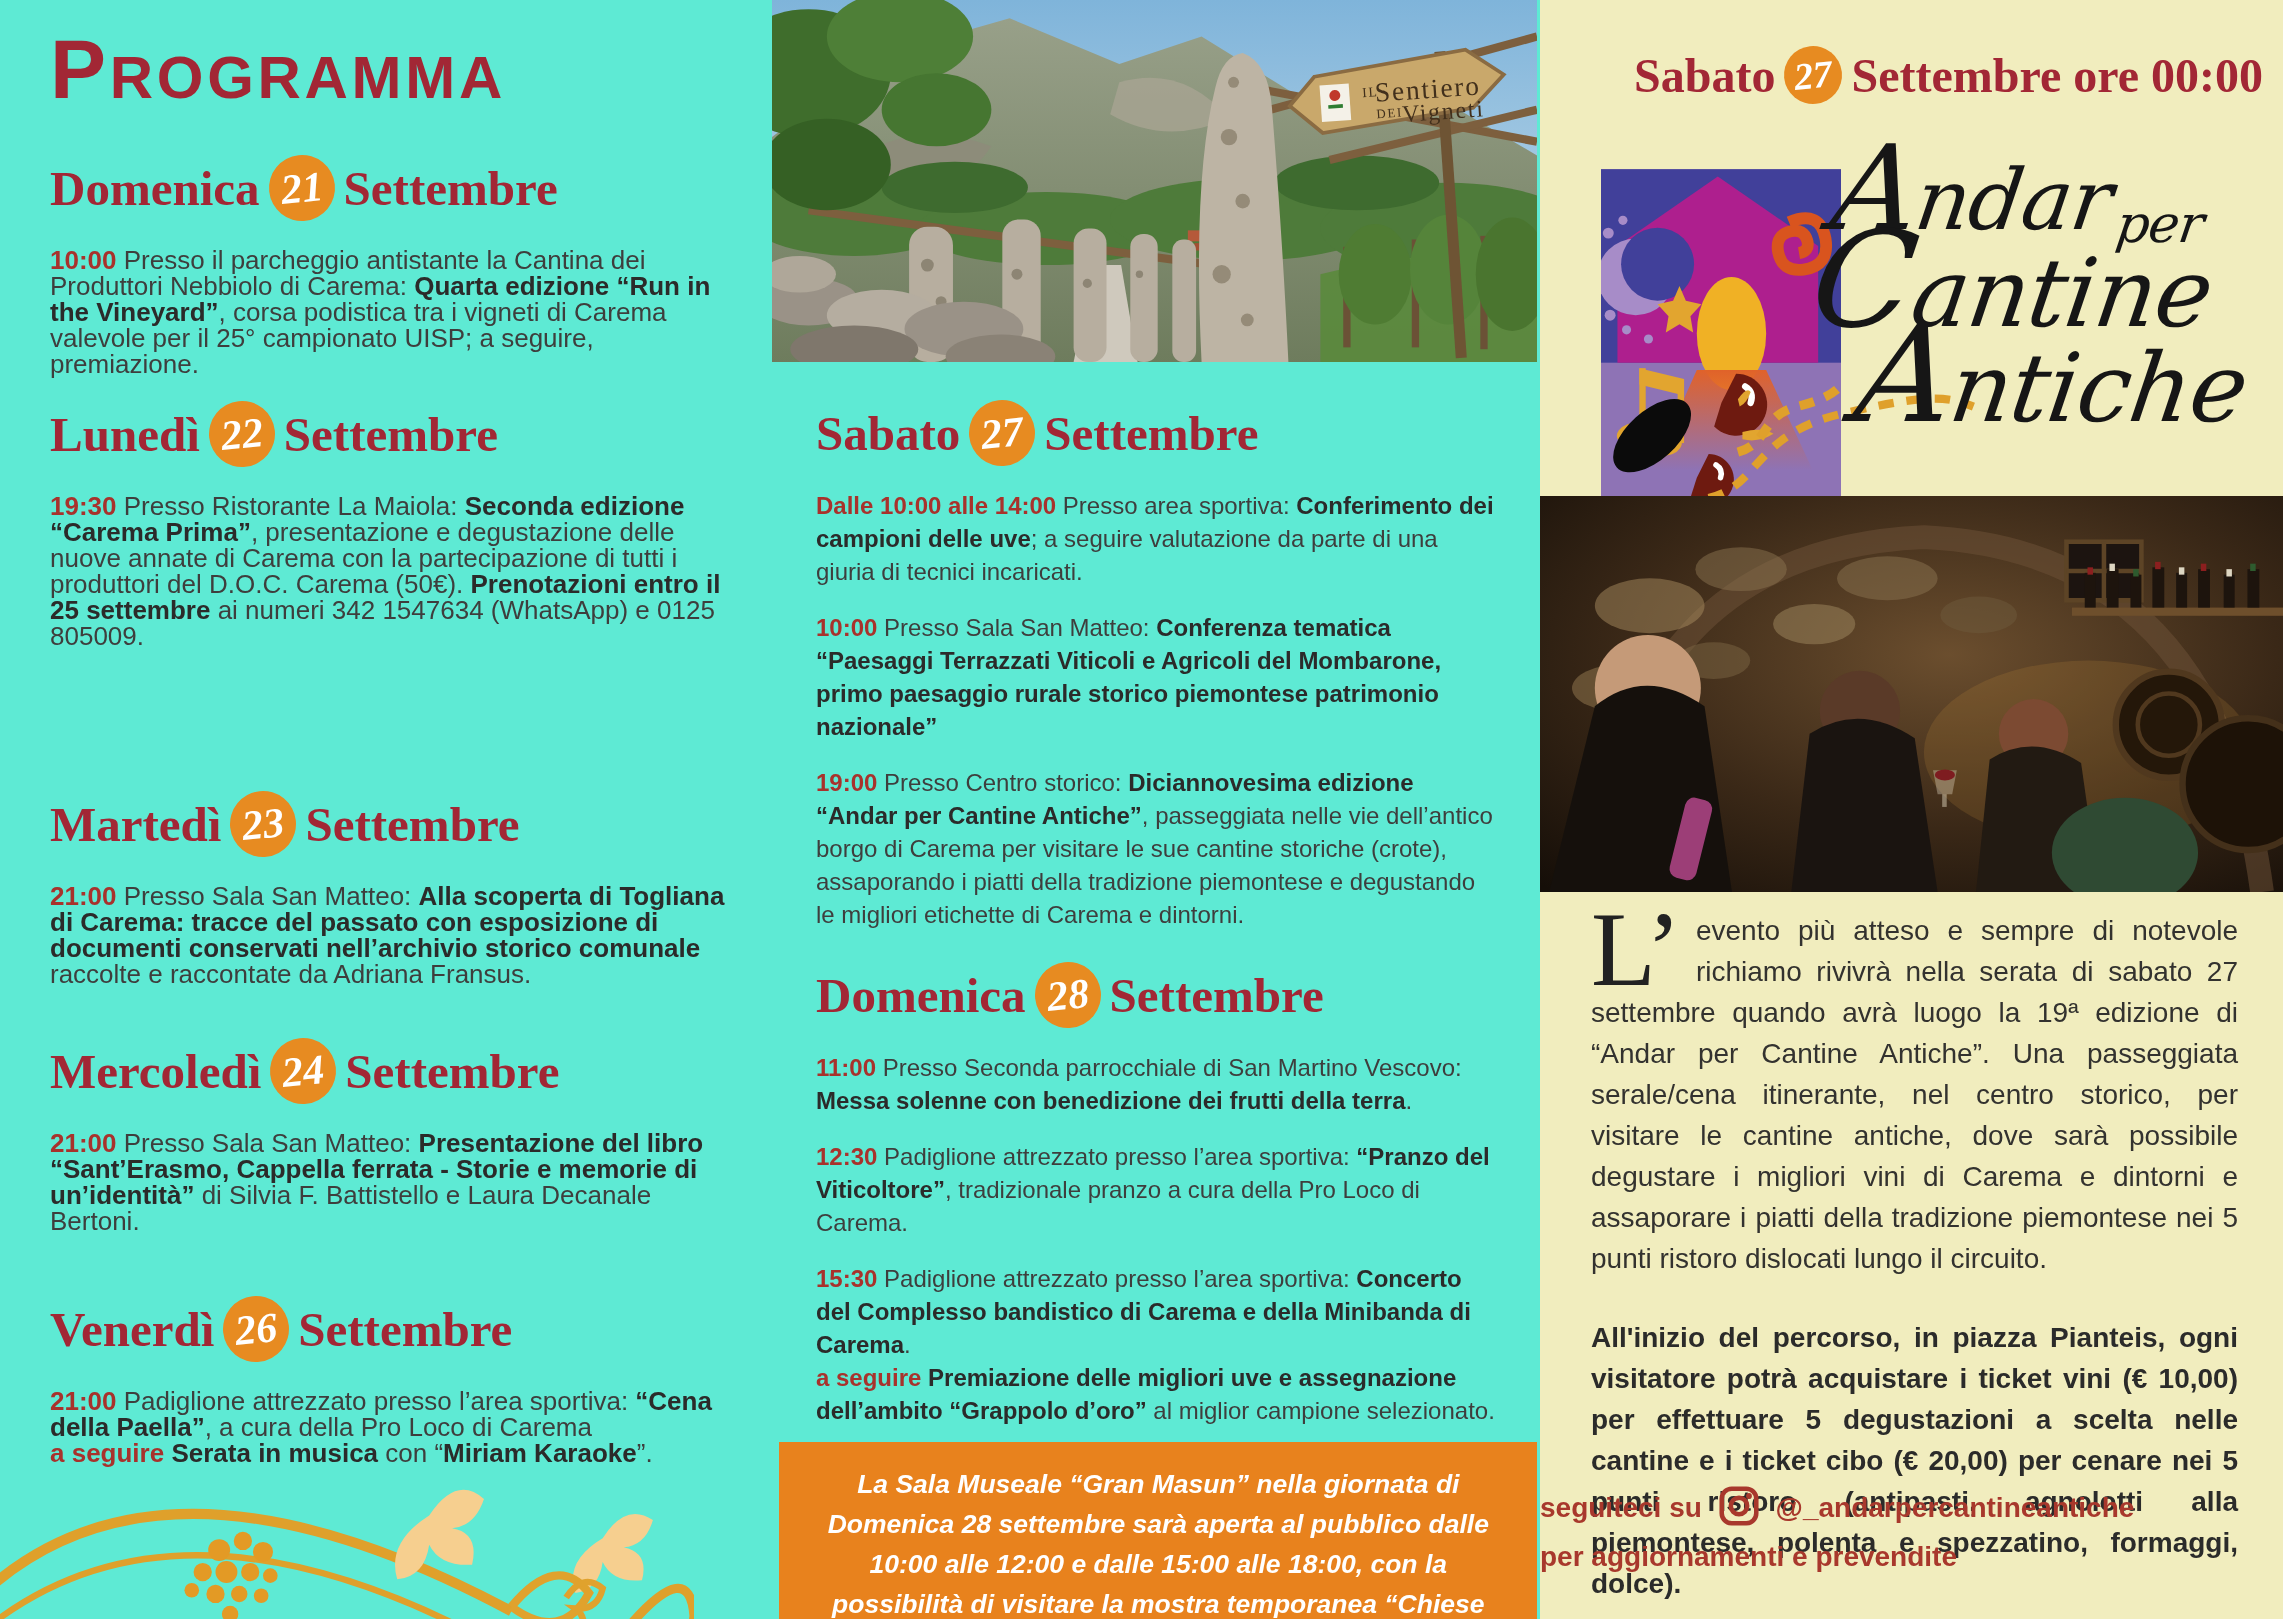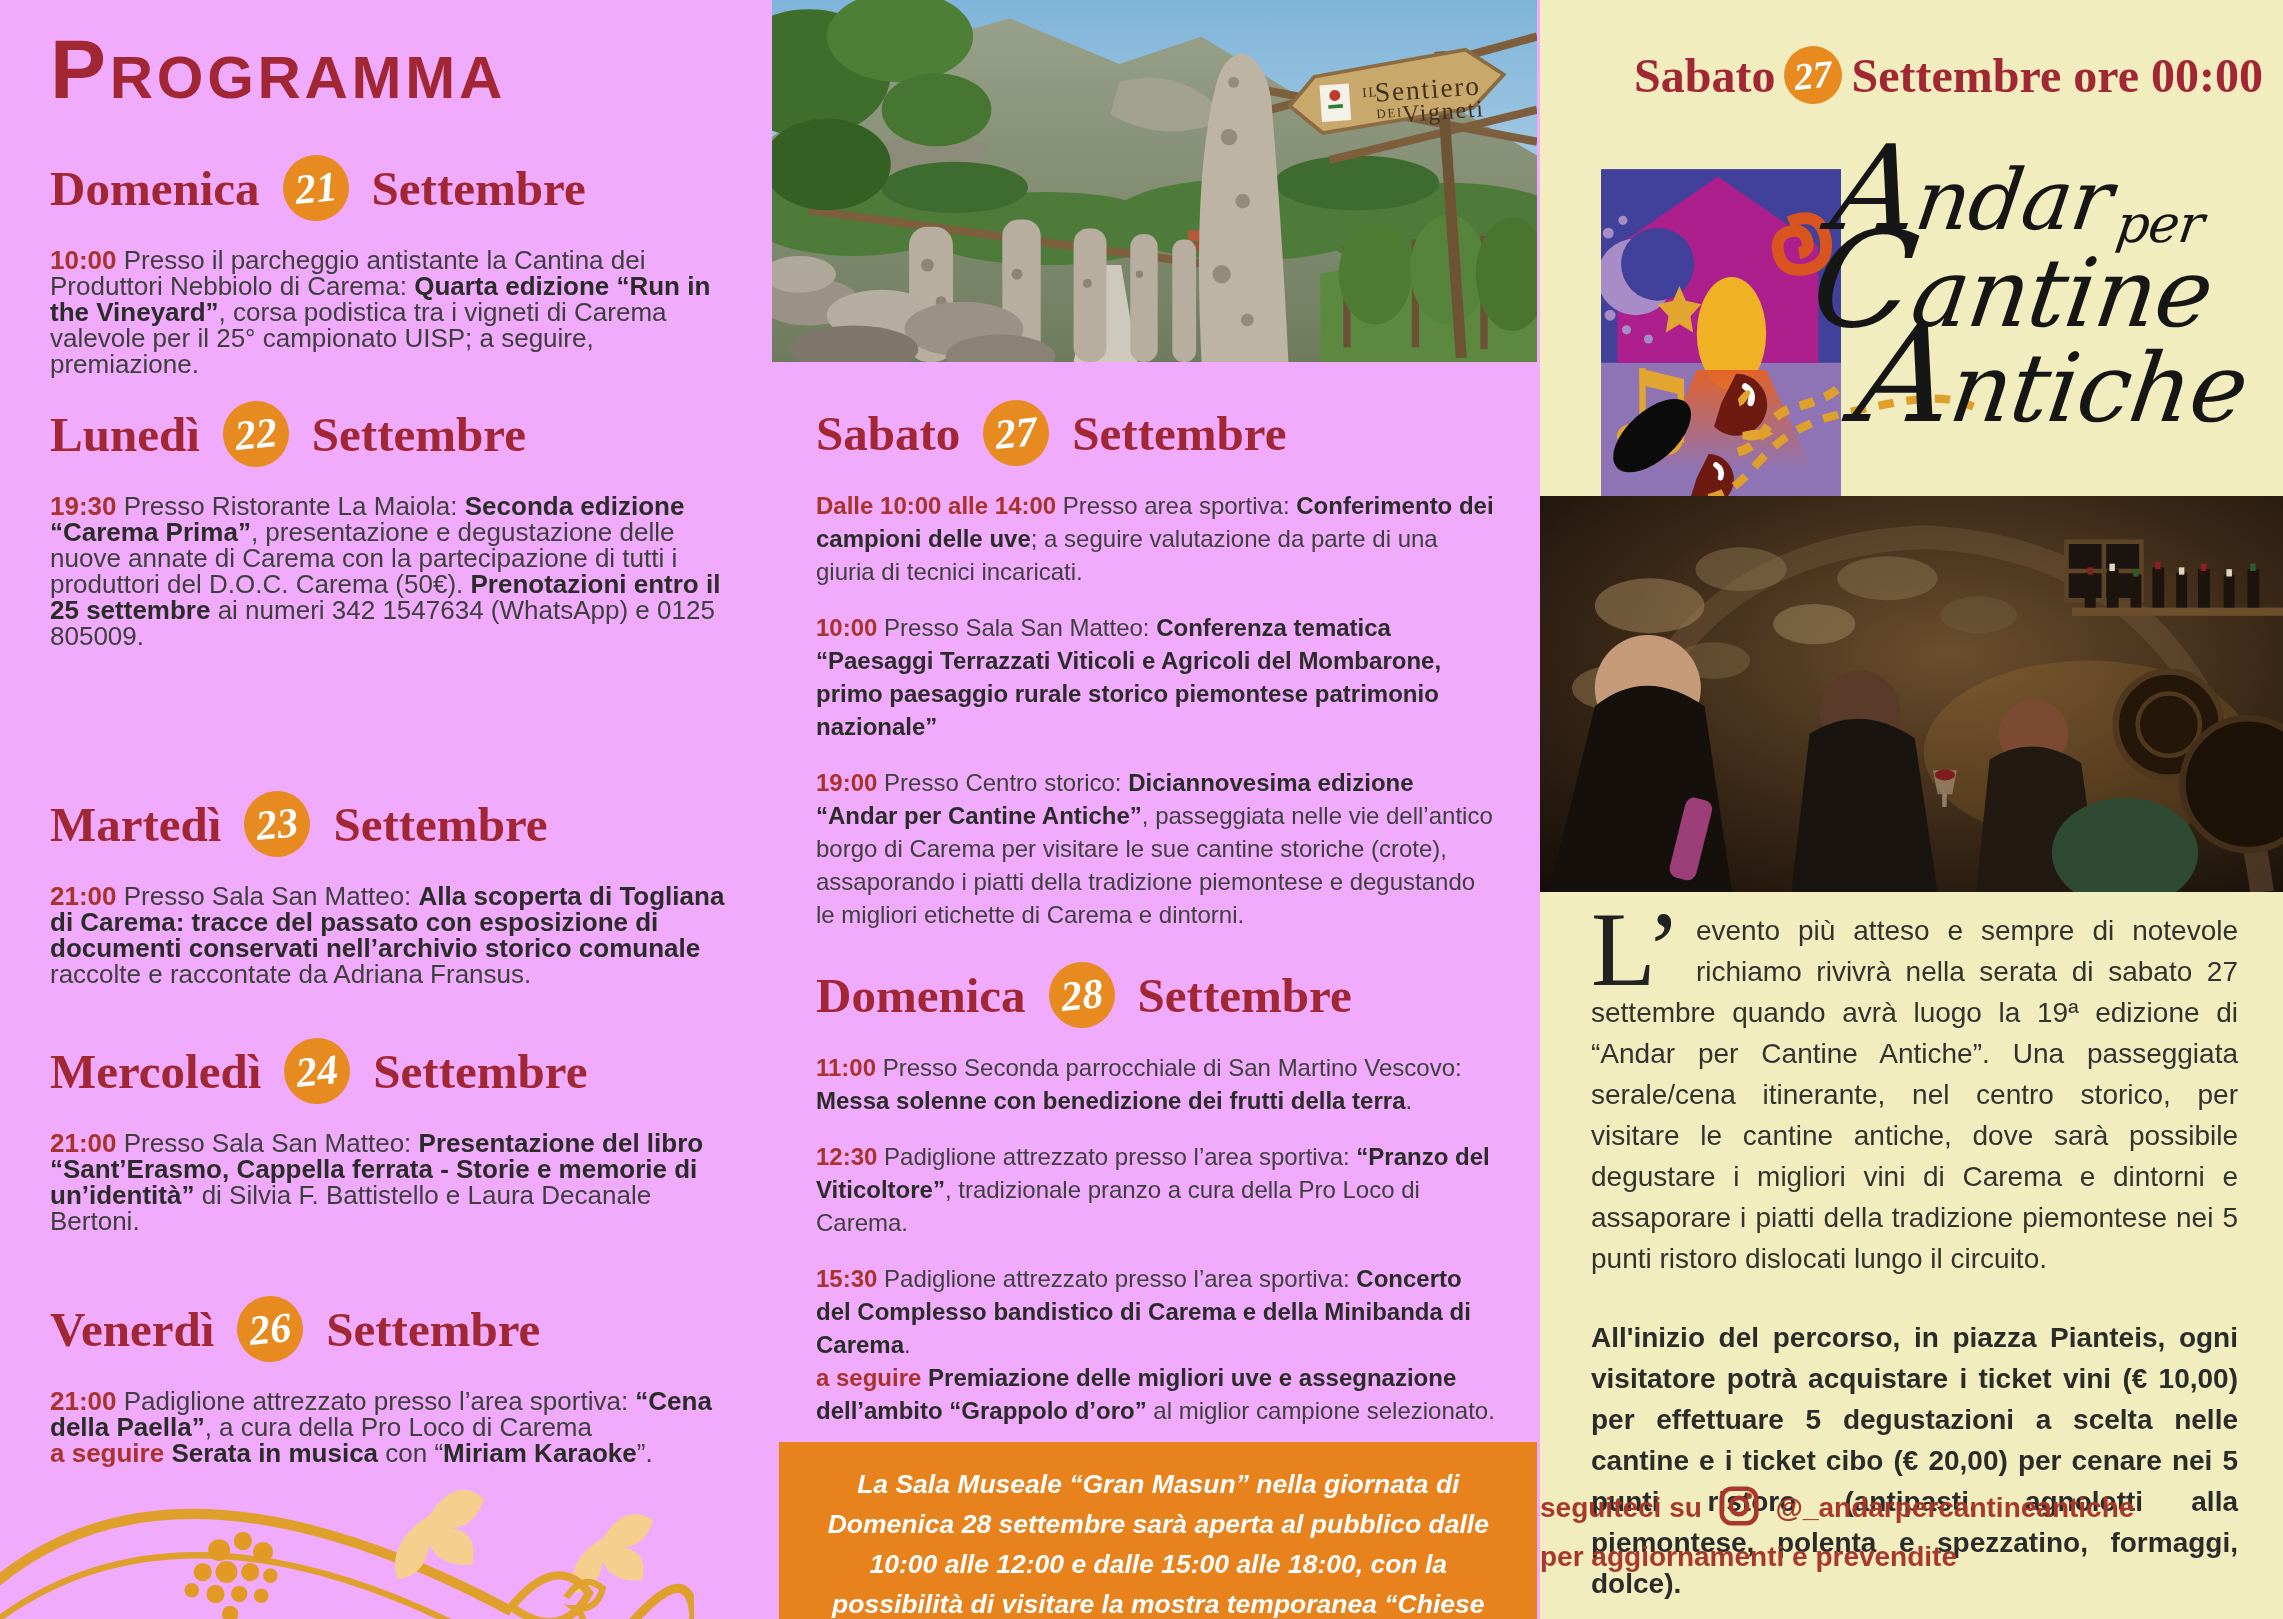--- a/index.html
+++ b/index.html
@@ -1,21 +1,21 @@
 <!DOCTYPE html>
 <html style="--red-heading: #A22735; --red-time: #A8322C; --red-follow: #A8382C; --orange-badge: #E78B21; --orange-box: #E8821D; --panel-yellow: #F1EDBE; --gold: #DFA02B; --gold-light: #F6CF8F; --body-text: #3E3E3D; --wordmark-black: #161616;font-size:14.6px"><head>
 <meta charset="utf-8">
 <title></title>
 <style>
   html,body{margin:0;padding:0;background:#fff;}
-  .page{position:relative;width:2283px;height:1619px;background:#f0abfc;overflow:hidden;
+  .page{position:relative;width:2283px;height:1619px;background:#5eead4;overflow:hidden;
         font-family:"Liberation Sans",sans-serif;color:var(--body-text,#3e3e3d);}
 
   
-  .day-heading{display:flex;align-items:center;gap:23px;margin:0;
+  .day-heading{display:flex;align-items:center;gap:9px;margin:0;
     font-family:"Liberation Serif",serif;font-weight:700;font-size:49px;line-height:1;
     color:var(--red-heading);}
   .date-badge{display:inline-flex;align-items:center;justify-content:center;flex:0 0 auto;
     width:66px;height:66px;border-radius:50%;background:var(--orange-badge);color:#fff;
     font-family:"Liberation Serif",serif;font-style:italic;font-weight:700;font-size:42px;
     transform:rotate(-6deg);}
   .event{margin:25.6px 0 0 0;font-size:26px;line-height:26px;color:var(--body-text);}
   .seg-t,.seg-r{color:var(--red-time);font-weight:700;}
   .seg-b{color:#2b2b2a;font-weight:700;}
 

